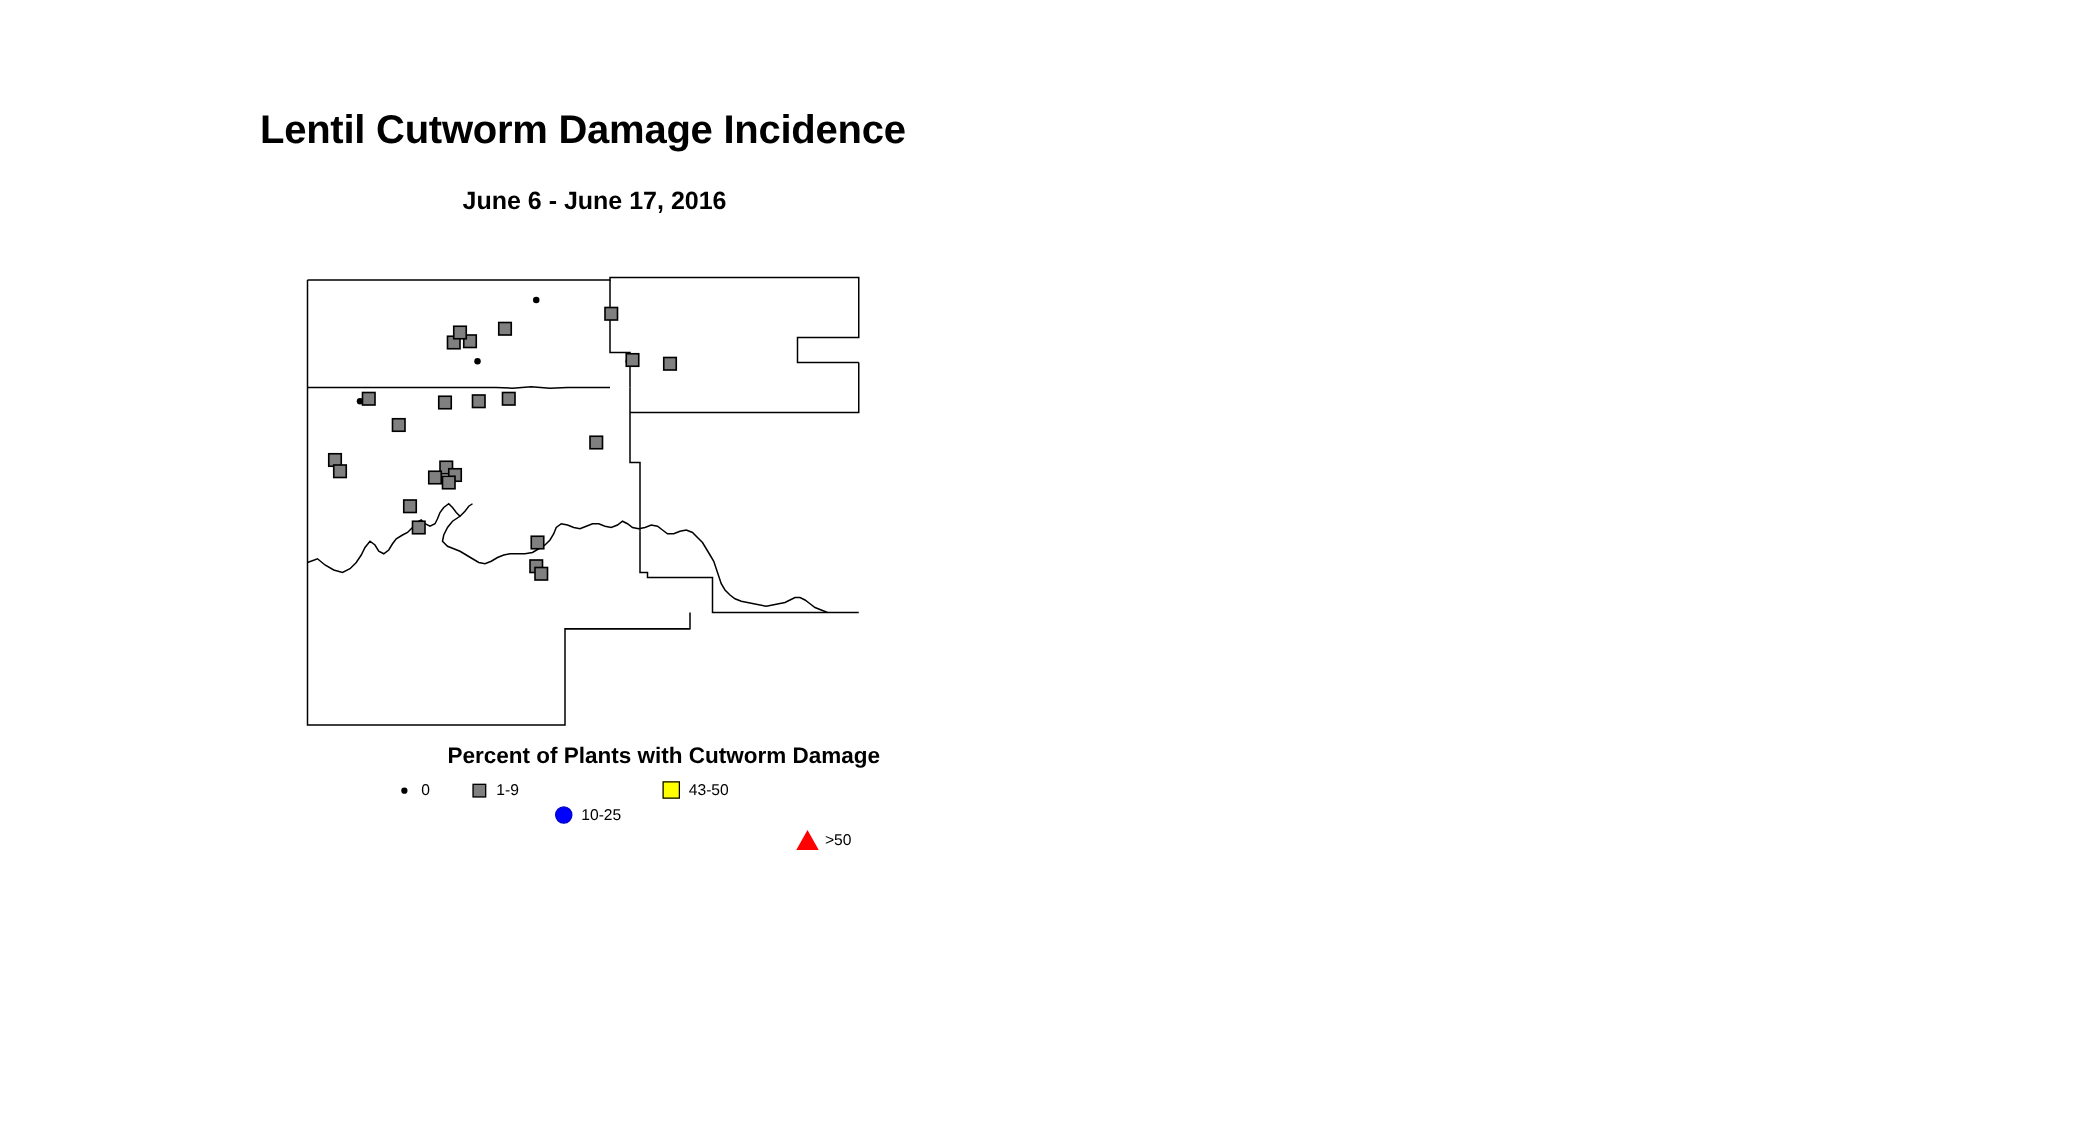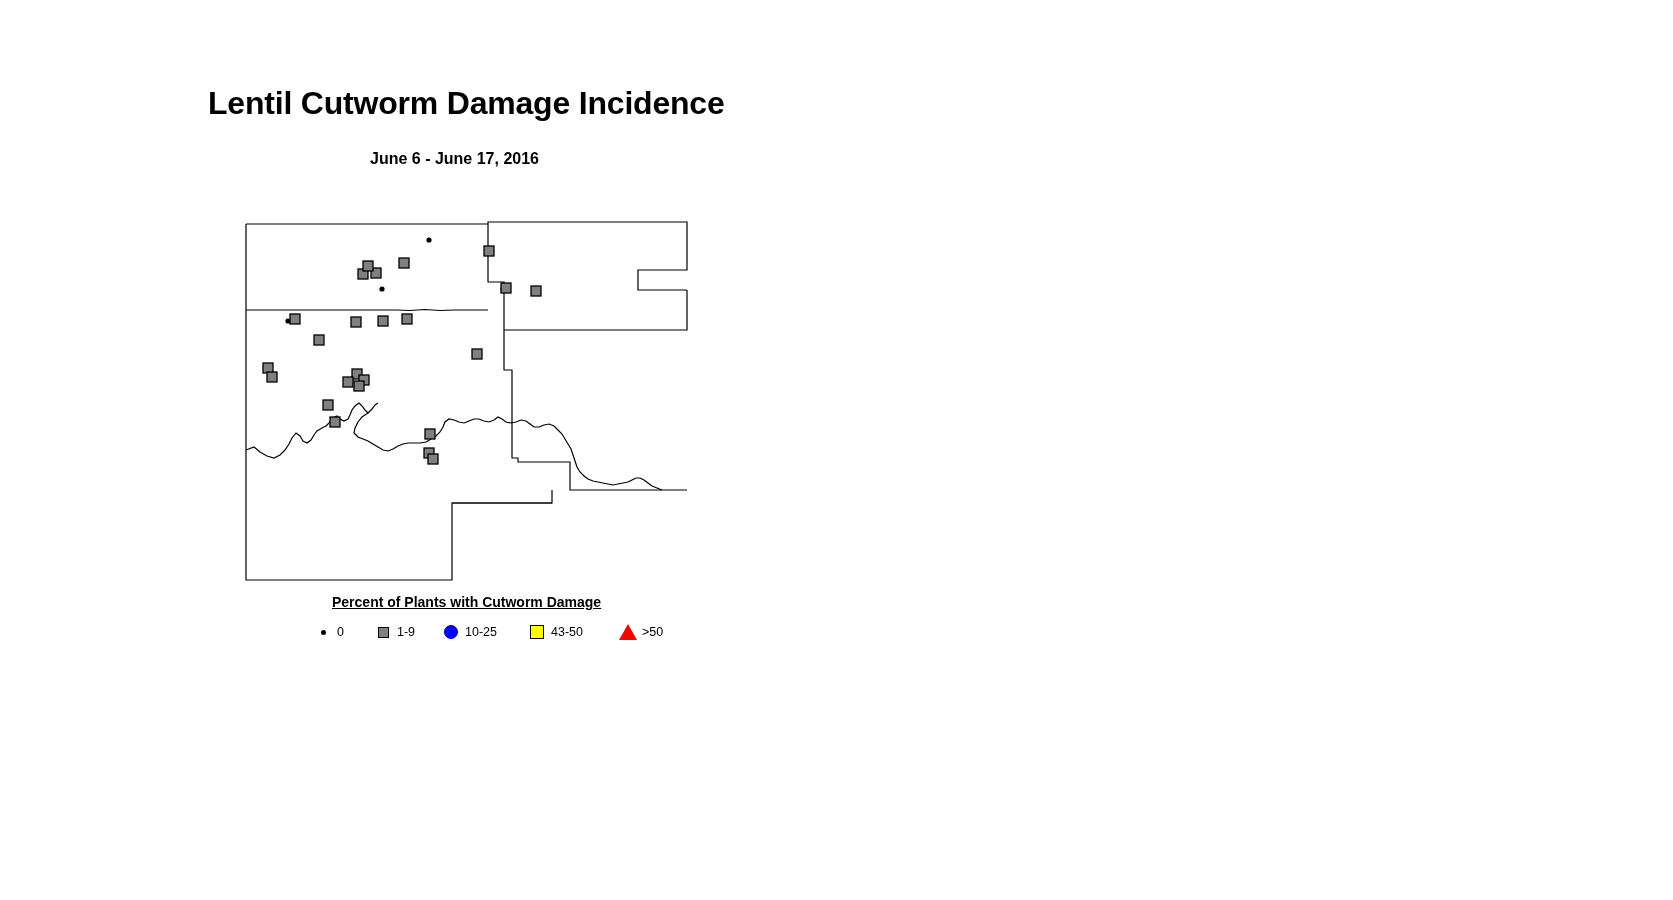--- a/index.html
+++ b/index.html
@@ -29,45 +29,44 @@
     font-size: 32px;
     font-weight: bold;
     letter-spacing: -0.2px;
     white-space: nowrap;
     line-height: 1.1;
   }
   .subtitle {
     position: absolute;
     left: 370px;
     top: 150px;
-    font-size: 16px;
+    font-size: 20px;
     font-weight: bold;
     white-space: nowrap;
     line-height: 1.1;
   }
   #map-area {
     position: absolute;
     left: 240px;
     top: 200px;
     width: 500px;
     height: 395px;
   }
   #map-svg {
     display: block;
     width: 500px;
     height: 395px;
   }
   .legend-title {
     position: absolute;
-    left: 332px;
+    left: 358px;
     top: 594px;
-    font-size: 14px;
+    font-size: 18px;
     font-weight: bold;
     white-space: nowrap;
-    text-decoration: underline;
   }
   #legend-row {
     position: absolute;
     left: 313px;
     top: 621px;
     width: 380px;
     height: 22px;
   }
   .legend-item {
     position: absolute;
@@ -220,33 +219,33 @@
           <div class="sym-dot"></div>
         </div>
         <span class="legend-label">0</span>
       </div>
       <div class="legend-item" style="left: 60px; align-items: center;">
         <div class="legend-sym">
           <div class="sym-square-gray"></div>
         </div>
         <span class="legend-label">1-9</span>
       </div>
-      <div class="legend-item" style="left: 128px;">
+      <div class="legend-item" style="left: 128px; margin-top: 20px;">
         <div class="legend-sym">
           <div class="sym-circle-blue"></div>
         </div>
         <span class="legend-label">10-25</span>
       </div>
       <div class="legend-item" style="left: 214px;">
         <div class="legend-sym">
           <div class="sym-square-yellow"></div>
         </div>
         <span class="legend-label">43-50</span>
       </div>
-      <div class="legend-item" style="left: 305px;">
+      <div class="legend-item" style="left: 323px; margin-top: 40px;">
         <div class="legend-sym">
           <div class="sym-triangle-red"></div>
         </div>
         <span class="legend-label">&gt;50</span>
       </div>
     </div>
 
 </div>
 
 </body></html>

